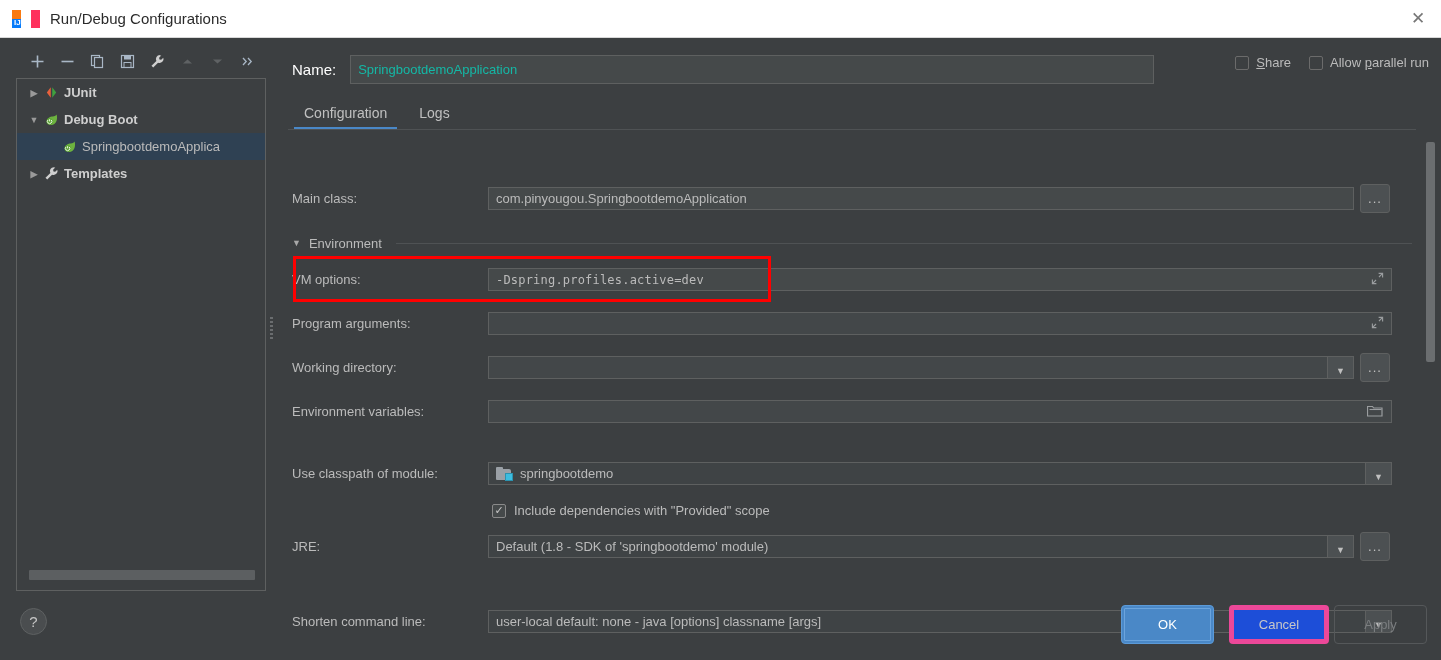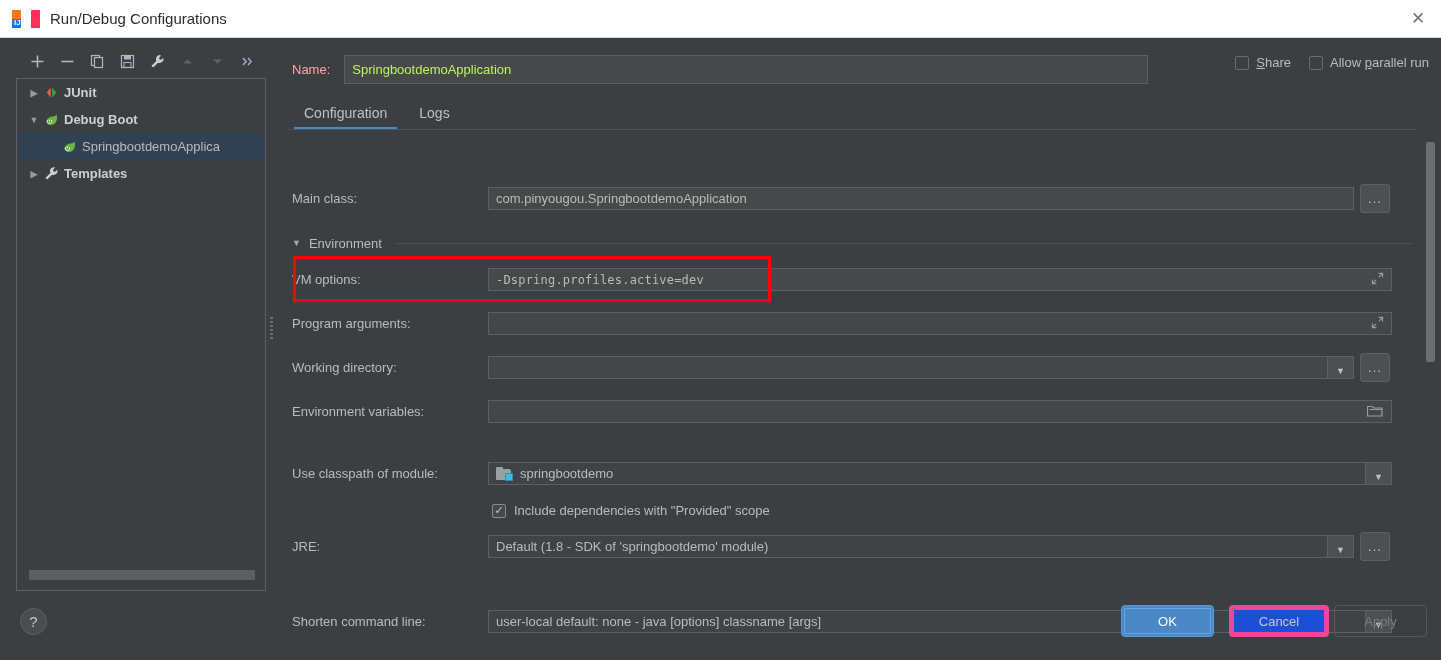--- a/index.html
+++ b/index.html
@@ -83,25 +83,25 @@
   .splitter i { display:block; width:3px; height:2px; background:#6a6d6f; }
 
   
   .right-panel {
     position: absolute; left: 278px; top: 0; width: 1163px; height: 622px;
   }
   .row-name {
     position: absolute; left: 14px; top: 16px; width: 1140px; height: 30px;
     display: flex; align-items: center;
   }
-  .lbl { color: #fca5a5; font-size: 13px; }
+  .lbl { color: #ffffff; font-size: 15px; }
   .name-input {
     margin-left: 14px; width: 804px; height: 29px;
     background: #45494a; border: 1px solid #5e6060;
-    color: #bef264; font-size: 13px; padding: 0 7px;
+    color: #14b8a6; font-size: 13px; padding: 0 7px;
     display: flex; align-items: center;
   }
 
   .checks { position: absolute; right: 12px; top: 17px; display: flex; align-items: center; gap: 18px; }
   .chk { display:flex; align-items:center; gap:7px; color:#bbbbbb; font-size:13px; }
   .cbox {
     width: 14px; height: 14px; border: 1px solid #6b6b6b; background: #3c3f41; border-radius: 2px;
     display:flex; align-items:center; justify-content:center;
   }
   .cbox.checked { background:#45494a; border-color:#8a8a8a; }
@@ -192,21 +192,21 @@
   .mono { font-family: "DejaVu Sans Mono", monospace; font-size: 12px; letter-spacing: 0.2px; }
 
   
   .bottombar { position: absolute; left: 0; bottom: 0; width: 1441px; height: 62px; }
   .help-btn {
     position: absolute; left: 20px; top: 10px; width: 27px; height: 27px; border-radius: 50%;
     background: #4a4d4f; border: 1px solid #5e6162; color: #c6c6c6;
     display:flex; align-items:center; justify-content:center; font-size: 15px; cursor: default;
   }
   .dlg-btn {
-    position: absolute; top: 7px; height: 32px; border-radius: 4px;
+    position: absolute; top: 7px; height: 39px; border-radius: 4px;
     display: flex; align-items: center; justify-content: center;
     font-size: 13px; cursor: default;
   }
   .btn-ok { right: 227px; width: 93px; background: #4a88c7; border: 1px solid #5b9ad8; color: #ffffff; }
   .btn-ok-inner { outline: 1px solid #6ba4dd; outline-offset: -3px; border-radius: 3px; width:100%; height:100%; display:flex;align-items:center;justify-content:center;}
   .btn-cancel { right: 112px; width: 100px; background: #1d4ed8; border: 5px solid #ec4899; color: #c8c8c8; }
   .btn-apply { right: 14px; width: 93px; background: #43464800; border: 1px solid #55585a; color: #7b7e80; }
 </style>
 </head>
 <body>

